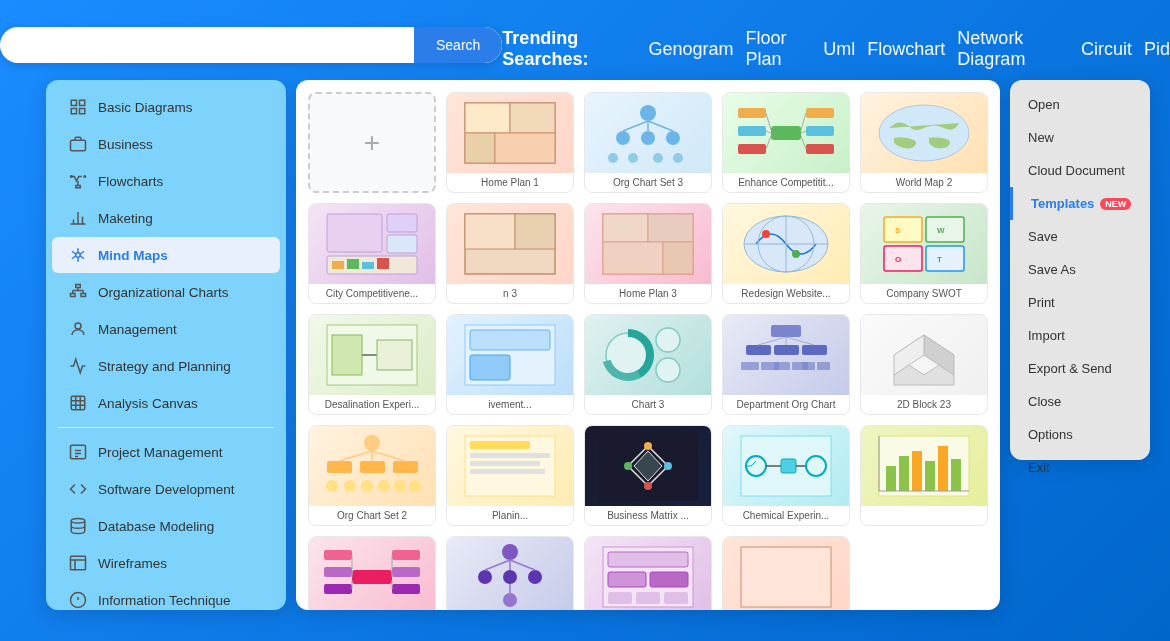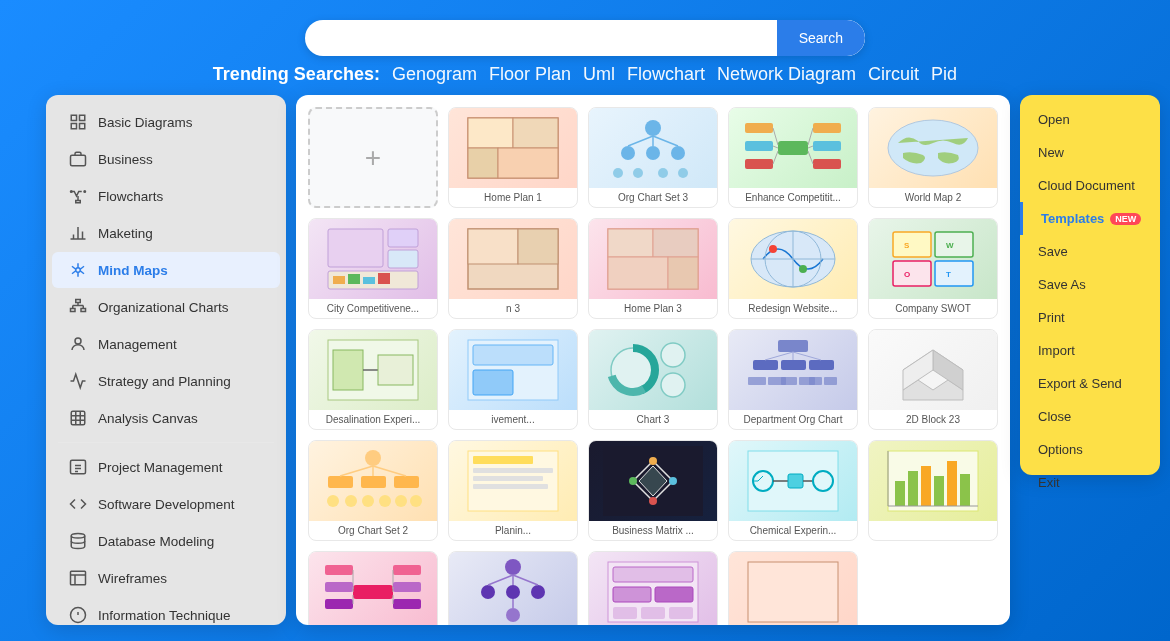--- a/index.html
+++ b/index.html
@@ -8,21 +8,21 @@
       height: 641px;
       background: linear-gradient(135deg, #1a8cff 0%, #0066cc 100%);
       font-family: -apple-system, BlinkMacSystemFont, 'Segoe UI', sans-serif;
       overflow: hidden;
       position: relative;
     }
 
     
     .header {
       display: flex;
-      flex-direction: column;
+      flex-direction: row;
       align-items: center;
       padding: 20px 0 10px;
     }
     .search-bar {
       display: flex;
       align-items: center;
       width: 560px;
       background: white;
       border-radius: 24px;
       overflow: hidden;
@@ -63,21 +63,21 @@
     
     .main-content {
       display: flex;
       position: relative;
       height: calc(641px - 100px);
     }
 
     
     .sidebar {
       width: 240px;
-      background: #e5e5e5;
+      background: #7dd3fc;
       border-radius: 12px;
       margin: 0 0 0 46px;
       padding: 8px 0;
       overflow-y: auto;
       box-shadow: 0 4px 20px rgba(0,0,0,0.15);
       height: 530px;
       flex-shrink: 0;
     }
     .sidebar-divider {
       height: 1px;
@@ -158,23 +158,23 @@
       padding: 4px 6px;
       text-align: center;
       white-space: nowrap;
       overflow: hidden;
       text-overflow: ellipsis;
     }
 
     
     .right-panel {
       width: 140px;
-      background: #fde047;
+      background: #e5e5e5;
       border-radius: 12px;
-      margin-right: 10px;
+      margin-right: 20px;
       padding: 8px 0;
       box-shadow: 0 4px 20px rgba(0,0,0,0.15);
       height: 380px;
       flex-shrink: 0;
       display: flex;
       flex-direction: column;
       text-align: right;
     }
     .right-panel-item {
       padding: 9px 18px;

